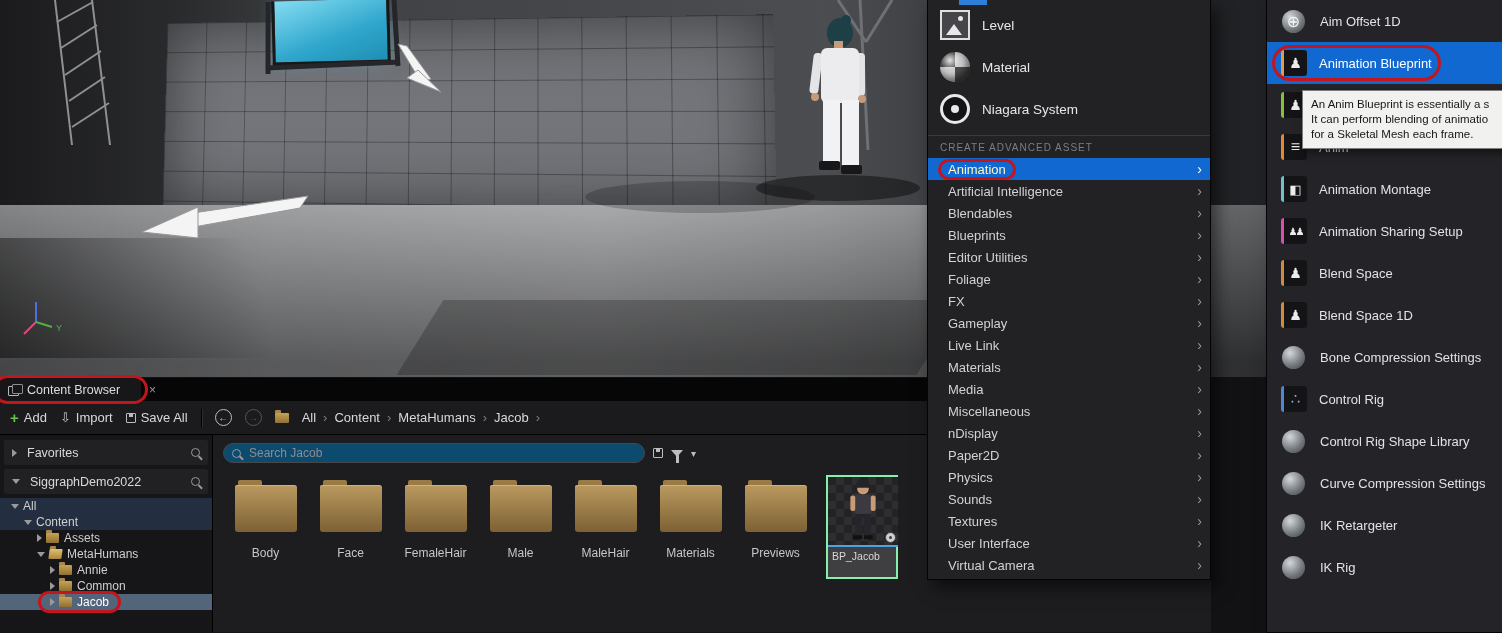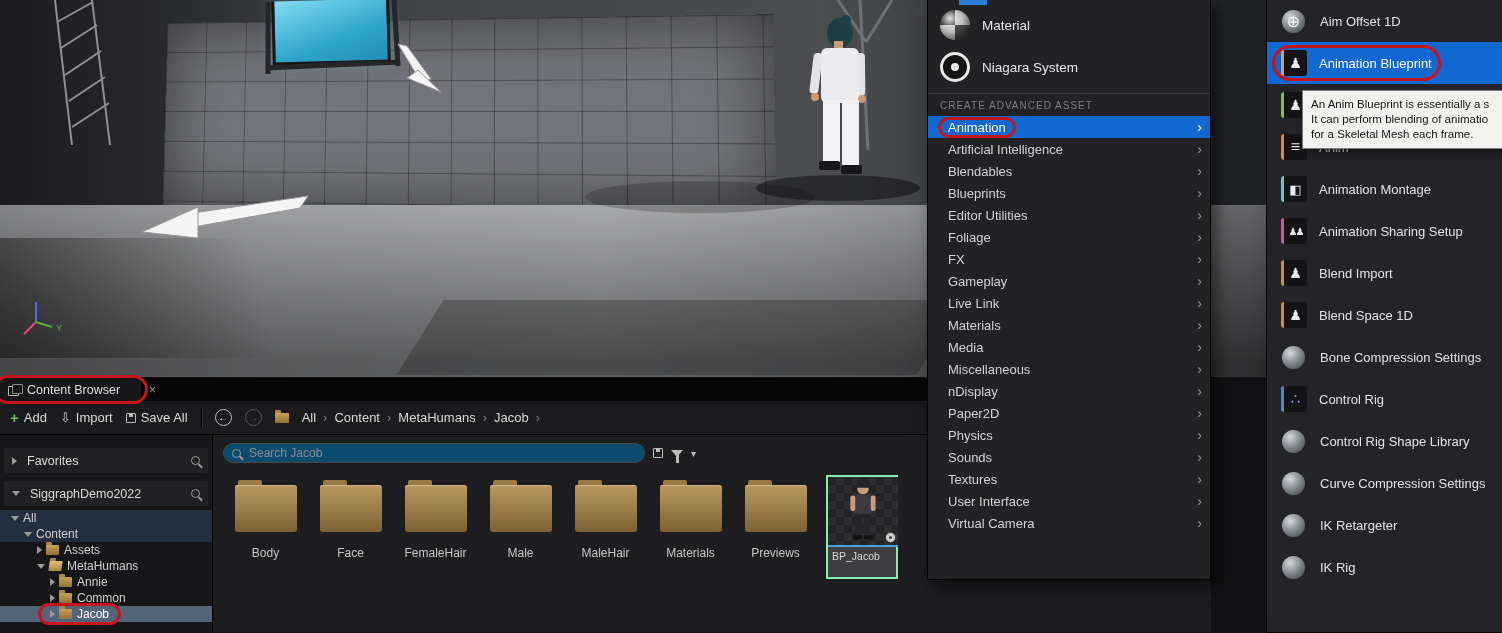--- a/index.html
+++ b/index.html
@@ -49,21 +49,21 @@
   .circ.dim{border-color:#55555a;color:#55555a;}
   .mini-folder{width:14px;height:10px;position:relative;background:linear-gradient(#c8a254,#8f7136);border-radius:1px;display:inline-block;}
   .mini-folder::before{content:"";position:absolute;top:-3px;left:0;width:6px;height:3px;background:#a9854a;border-radius:1px 1px 0 0;}
   .crumbs{display:flex;align-items:center;gap:7px;}
   .crumb-wrap{display:flex;align-items:center;gap:7px;}
   .bc-sep{color:#7c7c80;font-size:13px;}
   .cb-body{display:flex;height:197px;}
 
   
   .cb-side{width:213px;background:#161619;border-right:1px solid #000;padding-top:5px;}
-  .side-head{height:25px;margin:8px 4px 4px 4px;background:#212124;border-radius:2px;display:flex;
+  .side-head{height:25px;margin:0 4px 4px 4px;background:#212124;border-radius:2px;display:flex;
     align-items:center;padding:0 8px;gap:6px;color:#dadada;font-size:12.5px;}
   .side-head .spacer{flex:1;}
   .mag{width:9px;height:9px;border:1.5px solid #9a9a9a;border-radius:50%;position:relative;flex:none;}
   .mag::after{content:"";position:absolute;width:5px;height:1.5px;background:#9a9a9a;right:-4px;bottom:-2px;transform:rotate(45deg);}
   .tree{margin-top:4px;}
   .tree-row{position:relative;height:16px;display:flex;align-items:center;
     padding-left:calc(8px + var(--depth,0)*13px);font-size:12px;color:#cfcfcf;}
   .tree-row.tint{background:#232f40;}
   .tree-row.selected{background:#53657a;color:#fff;}
   .tree-inner{position:relative;display:inline-flex;align-items:center;padding:0 3px;}
@@ -438,20 +438,24 @@
           </div>
         </div>
       </div>
     </div>
   </div>
 
   <div class="menu1">
     <div class="blue-frag"></div>
     <div>
 
+        <div class="m1-big">
+          <span class="mico" data-icon="level"></span>
+          <span>Level</span>
+        </div>
 
         <div class="m1-big">
           <span class="mico" data-icon="material"></span>
           <span>Material</span>
         </div>
 
         <div class="m1-big">
           <span class="mico" data-icon="niagara"></span>
           <span>Niagara System</span>
         </div>
@@ -660,21 +664,21 @@
         <span class="m2-inner">
           <span class="sico" data-icon="persons" style="--accent: #d84fb0;"></span>
           <span>Animation Sharing Setup</span>
 
         </span>
       </div>
 
       <div class="m2-row">
         <span class="m2-inner">
           <span class="sico" data-icon="person" style="--accent: #d08b3e;"></span>
-          <span>Blend Import</span>
+          <span>Blend Space</span>
 
         </span>
       </div>
 
       <div class="m2-row">
         <span class="m2-inner">
           <span class="sico" data-icon="person" style="--accent: #d08b3e;"></span>
           <span>Blend Space 1D</span>
 
         </span>

